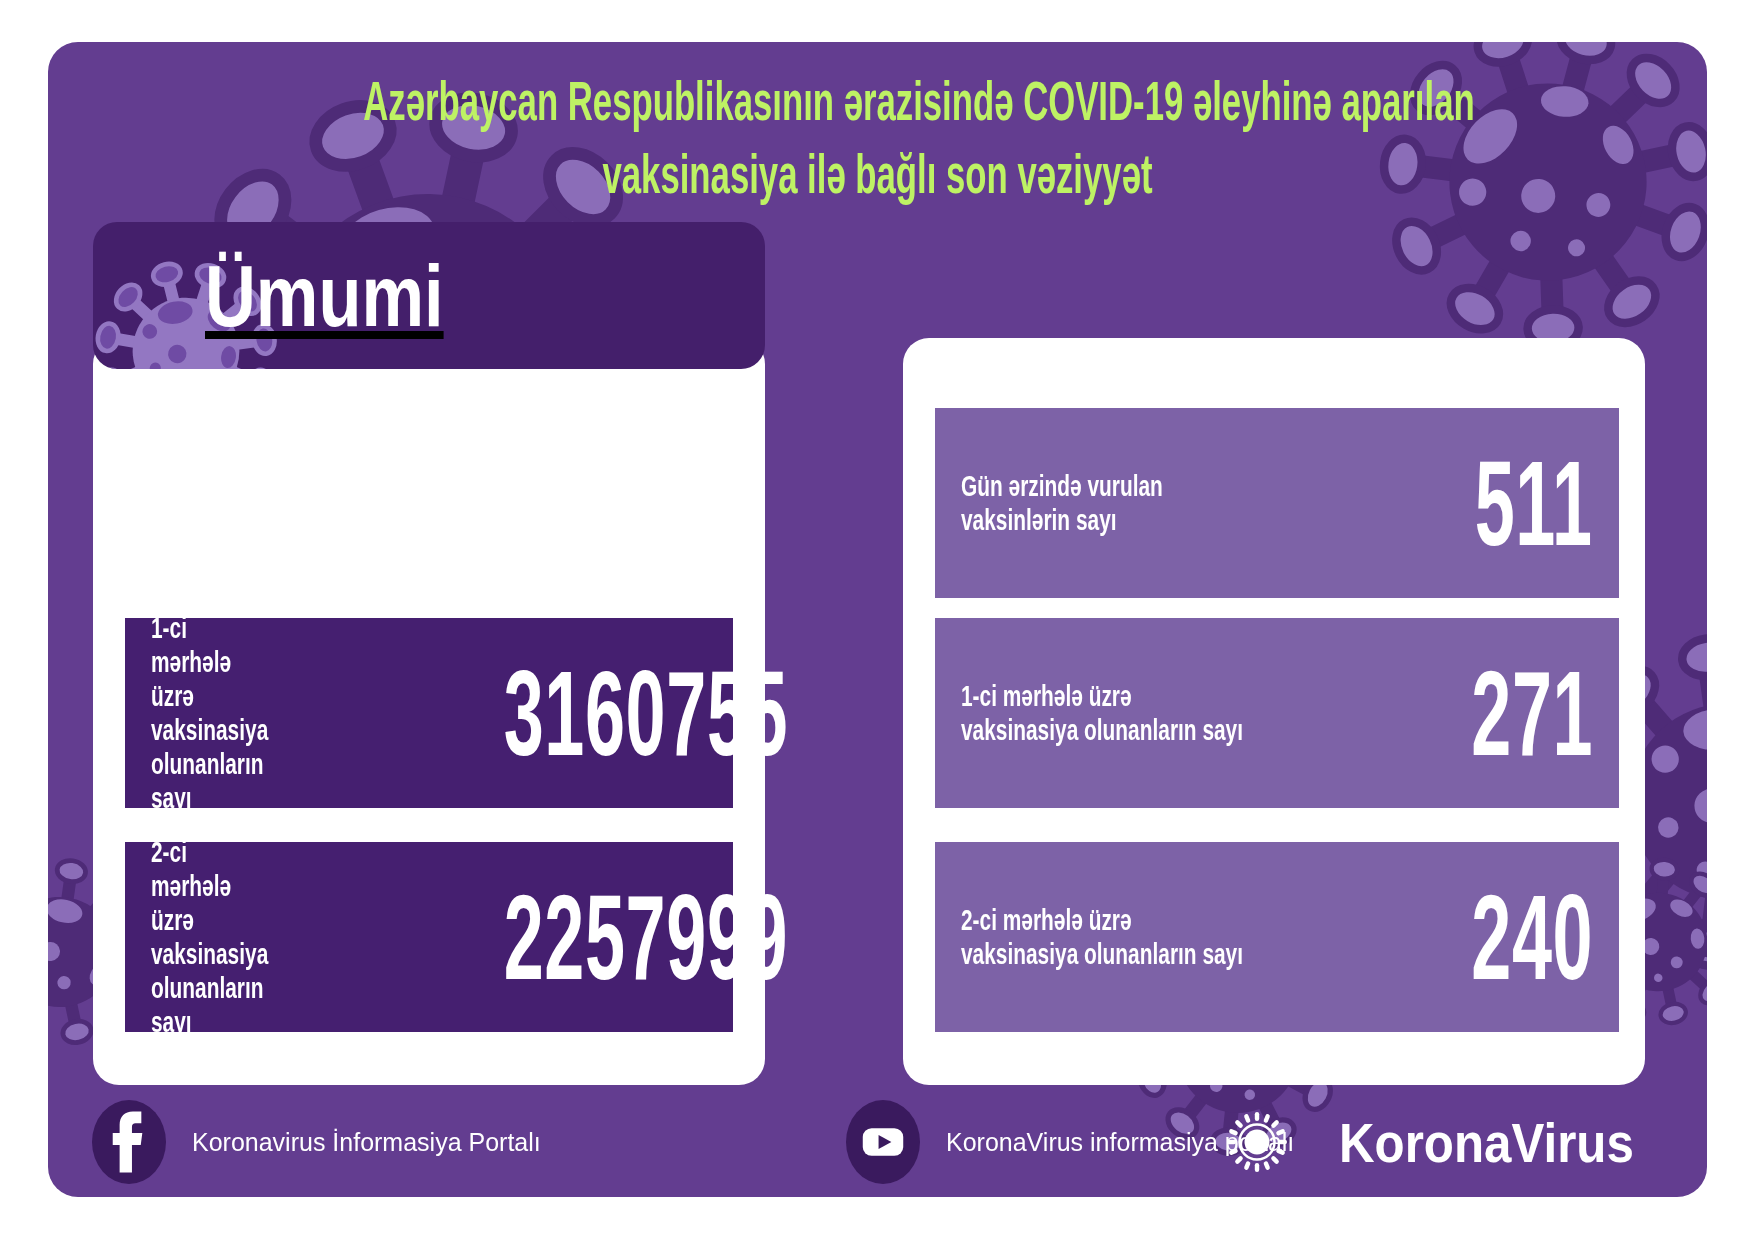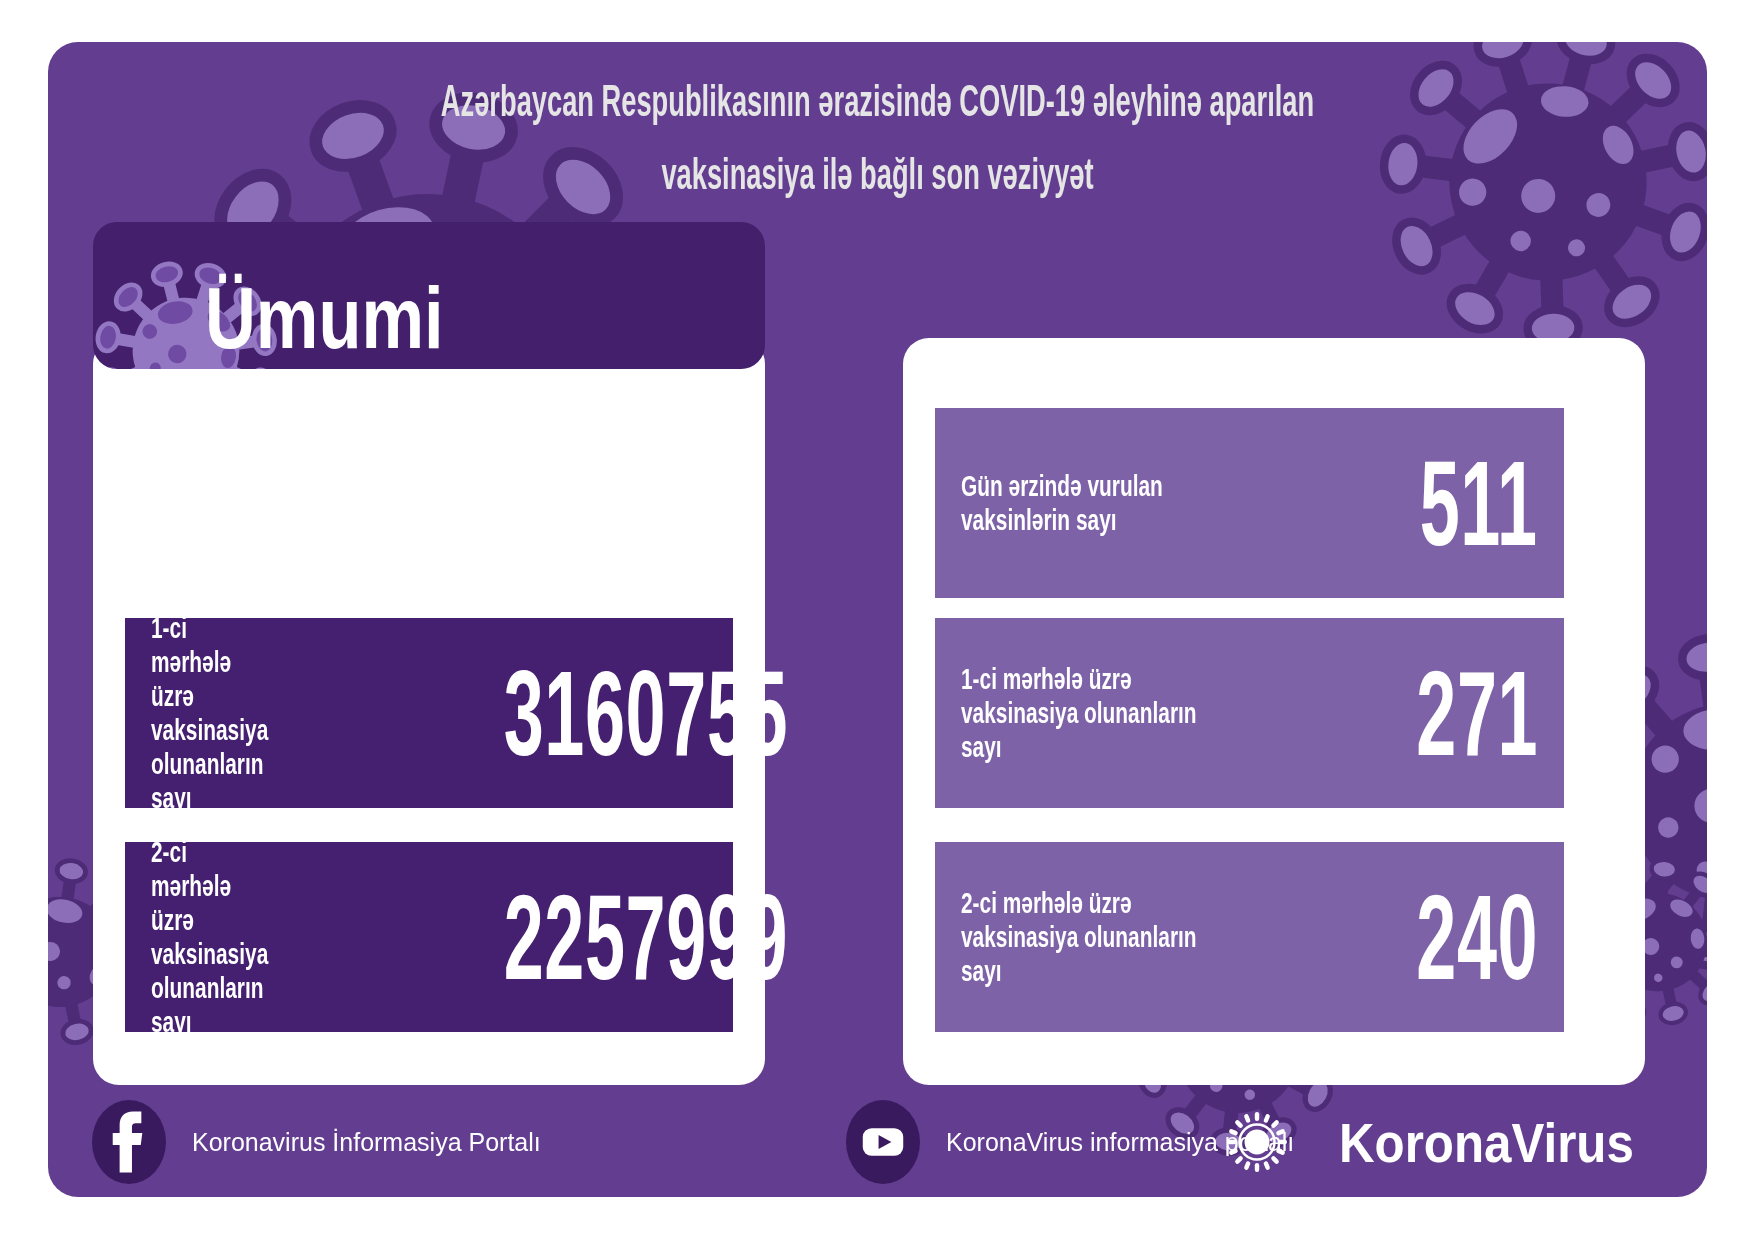--- a/index.html
+++ b/index.html
@@ -6,41 +6,41 @@
   .canvas{position:relative;width:1754px;height:1241px;background:#ffffff;overflow:hidden;
           font-family:"Liberation Sans",sans-serif;}
   .panel{position:absolute;left:48px;top:42px;width:1659px;height:1155px;
          background:#633D90;border-radius:30px;overflow:hidden;}
   .decor{position:absolute;left:0;top:0;z-index:0;}
 
   
   .vd{--vb:#4E2B77;--vs:#8B6DB8;}
   .vl{--vb:#9377C2;--vs:#6F4BA4;}
 
-  .title{position:absolute;left:0;top:22px;width:1659px;text-align:center;color:#e5e5e5;
-         font-weight:bold;font-size:44px;line-height:73px;z-index:2;}
+  .title{position:absolute;left:0;top:22px;width:1659px;text-align:center;color:#bef264;
+         font-weight:bold;font-size:56px;line-height:73px;z-index:2;}
   .tline{transform:scaleX(0.62);transform-origin:50% 50%;white-space:nowrap;}
 
   .col-header{position:absolute;top:180px;height:147px;border-radius:24px;z-index:3;
-              overflow:hidden;display:flex;align-items:flex-end;}
+              overflow:hidden;display:flex;align-items:center;text-decoration:underline;}
   .col-header.dark{left:45px;width:672px;background:#441F6B;}
   .col-header.light{left:855px;width:742px;background:#8971B2;justify-content:flex-end;}
   .hdr-virus{position:absolute;left:-22px;top:14px;}
   .umumi{font-size:88px;font-weight:bold;color:#fff;transform:scaleX(0.8);
          transform-origin:left center;margin-left:112px;position:relative;z-index:2;white-space:nowrap;}
   .date{font-size:74px;color:#D8CBE8;letter-spacing:5px;margin-right:42px;white-space:nowrap;}
 
   .card{position:absolute;top:296px;height:747px;background:#ffffff;border-radius:26px;z-index:2;}
   .card.left{left:45px;width:672px;}
   .card.right{left:855px;width:742px;}
 
   .stat{position:absolute;left:32px;height:190px;display:flex;align-items:center;
         justify-content:space-between;padding:0 26px;box-sizing:border-box;}
   .card.left .stat{width:608px;background:#451F70;}
-  .card.right .stat{width:629px;background:#7D62A7;}
+  .card.right .stat{width:684px;background:#7D62A7;}
   .stat.r0{top:70px}.stat.r1{top:280px}.stat.r2{top:504px}
   .lbl{color:#fff;font-weight:bold;font-size:29px;line-height:34px;white-space:pre-line;
        transform:scaleX(0.72);transform-origin:left center;}
   .val{color:#fff;font-weight:bold;font-size:120px;transform:scaleX(0.6);
        transform-origin:right center;letter-spacing:1px;white-space:nowrap;}
 
   .social{position:absolute;top:1058px;height:84px;display:flex;align-items:center;z-index:3;}
   .social.fb{left:44px}.social.ig{left:449px}.social.yt{left:798px}
   .badge{width:74px;height:84px;border-radius:50%;background:#3A1A5E;flex:none;
          display:flex;align-items:center;justify-content:center;}

